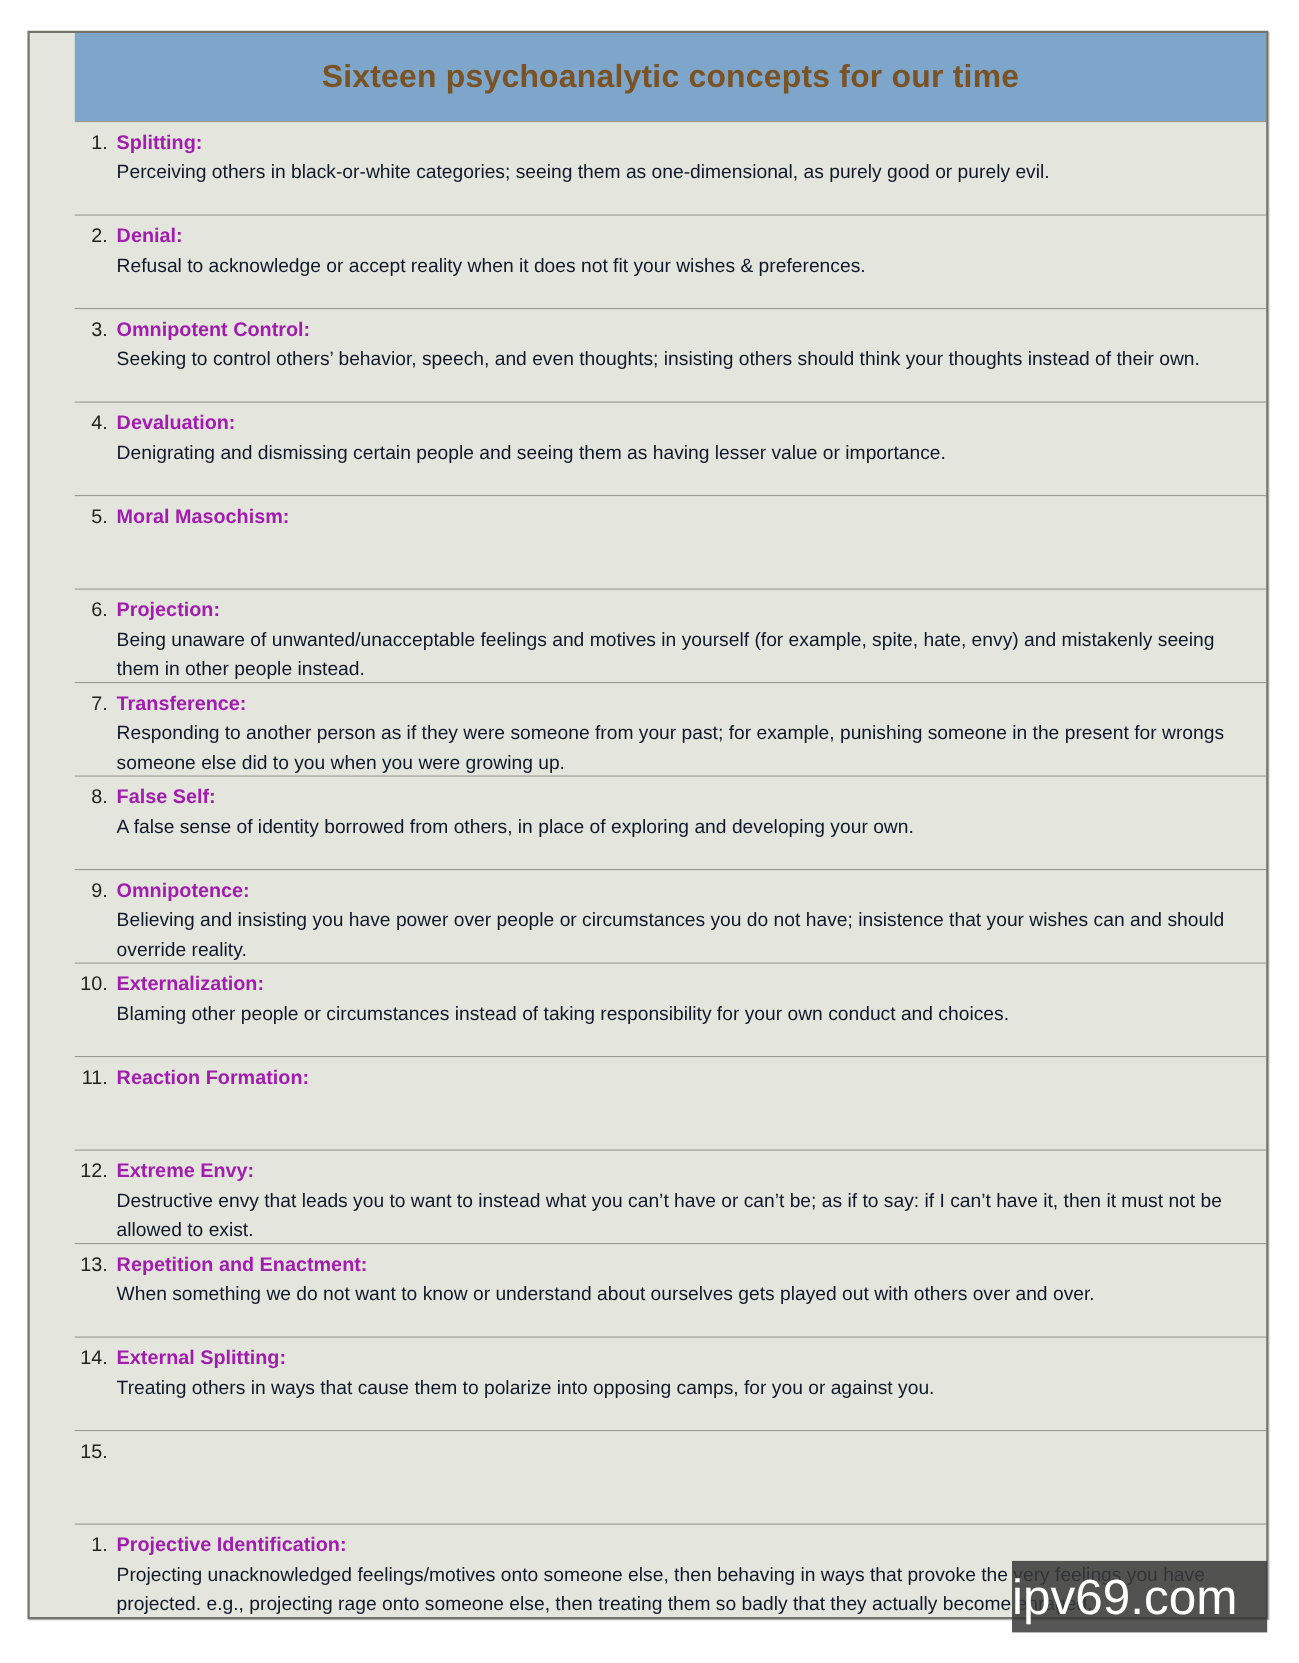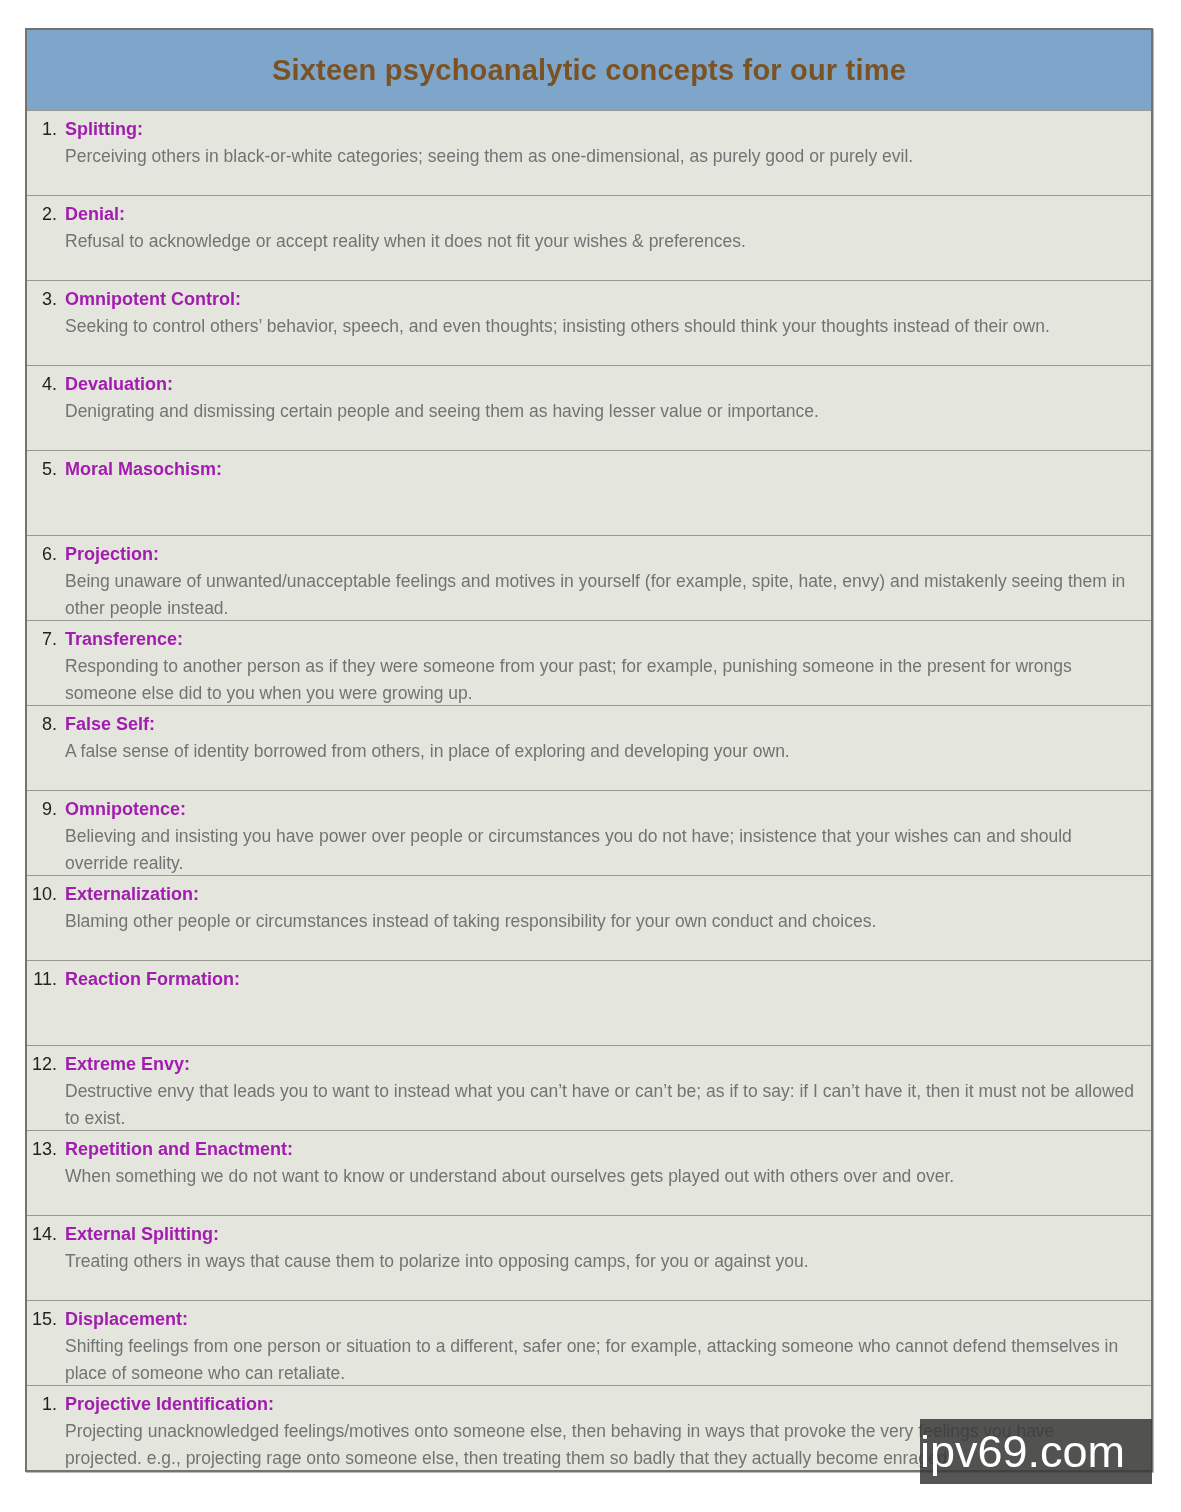--- a/index.html
+++ b/index.html
@@ -10,20 +10,21 @@
     font-family: "Liberation Sans", "DejaVu Sans", sans-serif;
     color: #23231e;
     overflow: hidden;
   }
   .doc {
     position: absolute; left: 25px; top: 28px;
     width: 1128px; height: 1444px;
     border: 2px solid #73746d;
     background: #e4e6dd;
     box-shadow: 1px 1px 0 #b8b9b2;
+    padding-left: 41px;
   }
   .doc-header {
     height: 80px;
     background: #7da6ca;
     display: flex; align-items: center; justify-content: center;
   }
   .doc-header h1 {
     font-size: 29px; font-weight: 700;
     color: #7a5224;
     letter-spacing: 0.2px;
@@ -46,21 +47,21 @@
   }
   .cell { flex: 1 1 auto; min-width: 0; }
   .term {
     font-size: 18px; font-weight: 700;
     line-height: 27px;
     color: #a21caf;
   }
   .def {
     font-size: 17.5px;
     line-height: 27px;
-    color: #737373;
+    color: #0f172a;
   }
   .watermark {
     position: absolute;
     left: 920px; top: 1419px;
     width: 232px; height: 65px;
     background: rgba(56, 56, 56, 0.85);
     display: flex; align-items: center; justify-content: flex-start;
     z-index: 5;
   }
   .watermark span {
@@ -184,24 +185,20 @@
   <div class="row">
     <div class="num">14.</div>
     <div class="cell">
       <div class="term">External Splitting:</div>
       <div class="def">Treating others in ways that cause them to polarize into opposing camps, for you or against you.</div>
     </div>
   </div>
 
   <div class="row">
     <div class="num">15.</div>
-    <div class="cell">
-      <div class="term">Displacement:</div>
-      <div class="def">Shifting feelings from one person or situation to a different, safer one; for example, attacking someone who cannot defend themselves in place of someone who can retaliate.</div>
-    </div>
   </div>
 
   <div class="row">
     <div class="num">1.</div>
     <div class="cell">
       <div class="term">Projective Identification:</div>
       <div class="def">Projecting unacknowledged feelings/motives onto someone else, then behaving in ways that provoke the very feelings you have projected. e.g., projecting rage onto someone else, then treating them so badly that they actually become enraged.</div>
     </div>
   </div>
 

